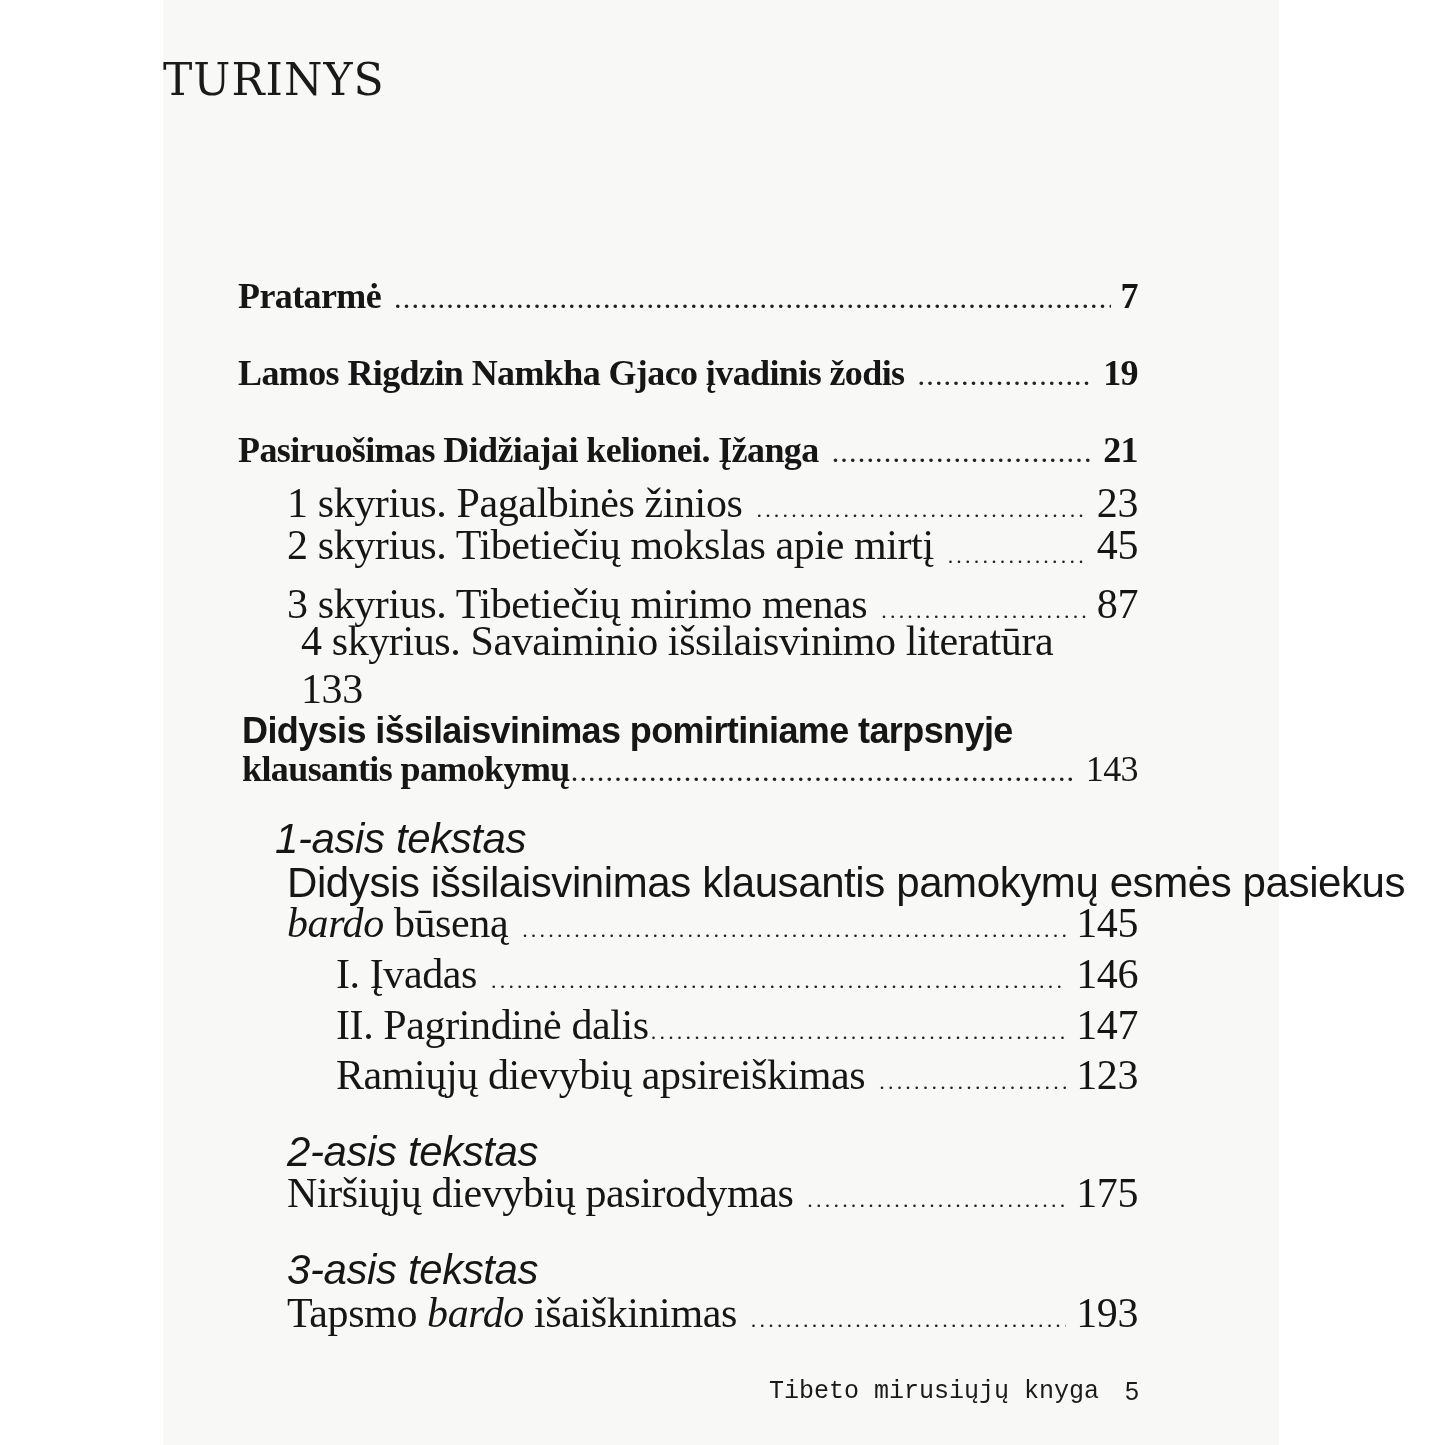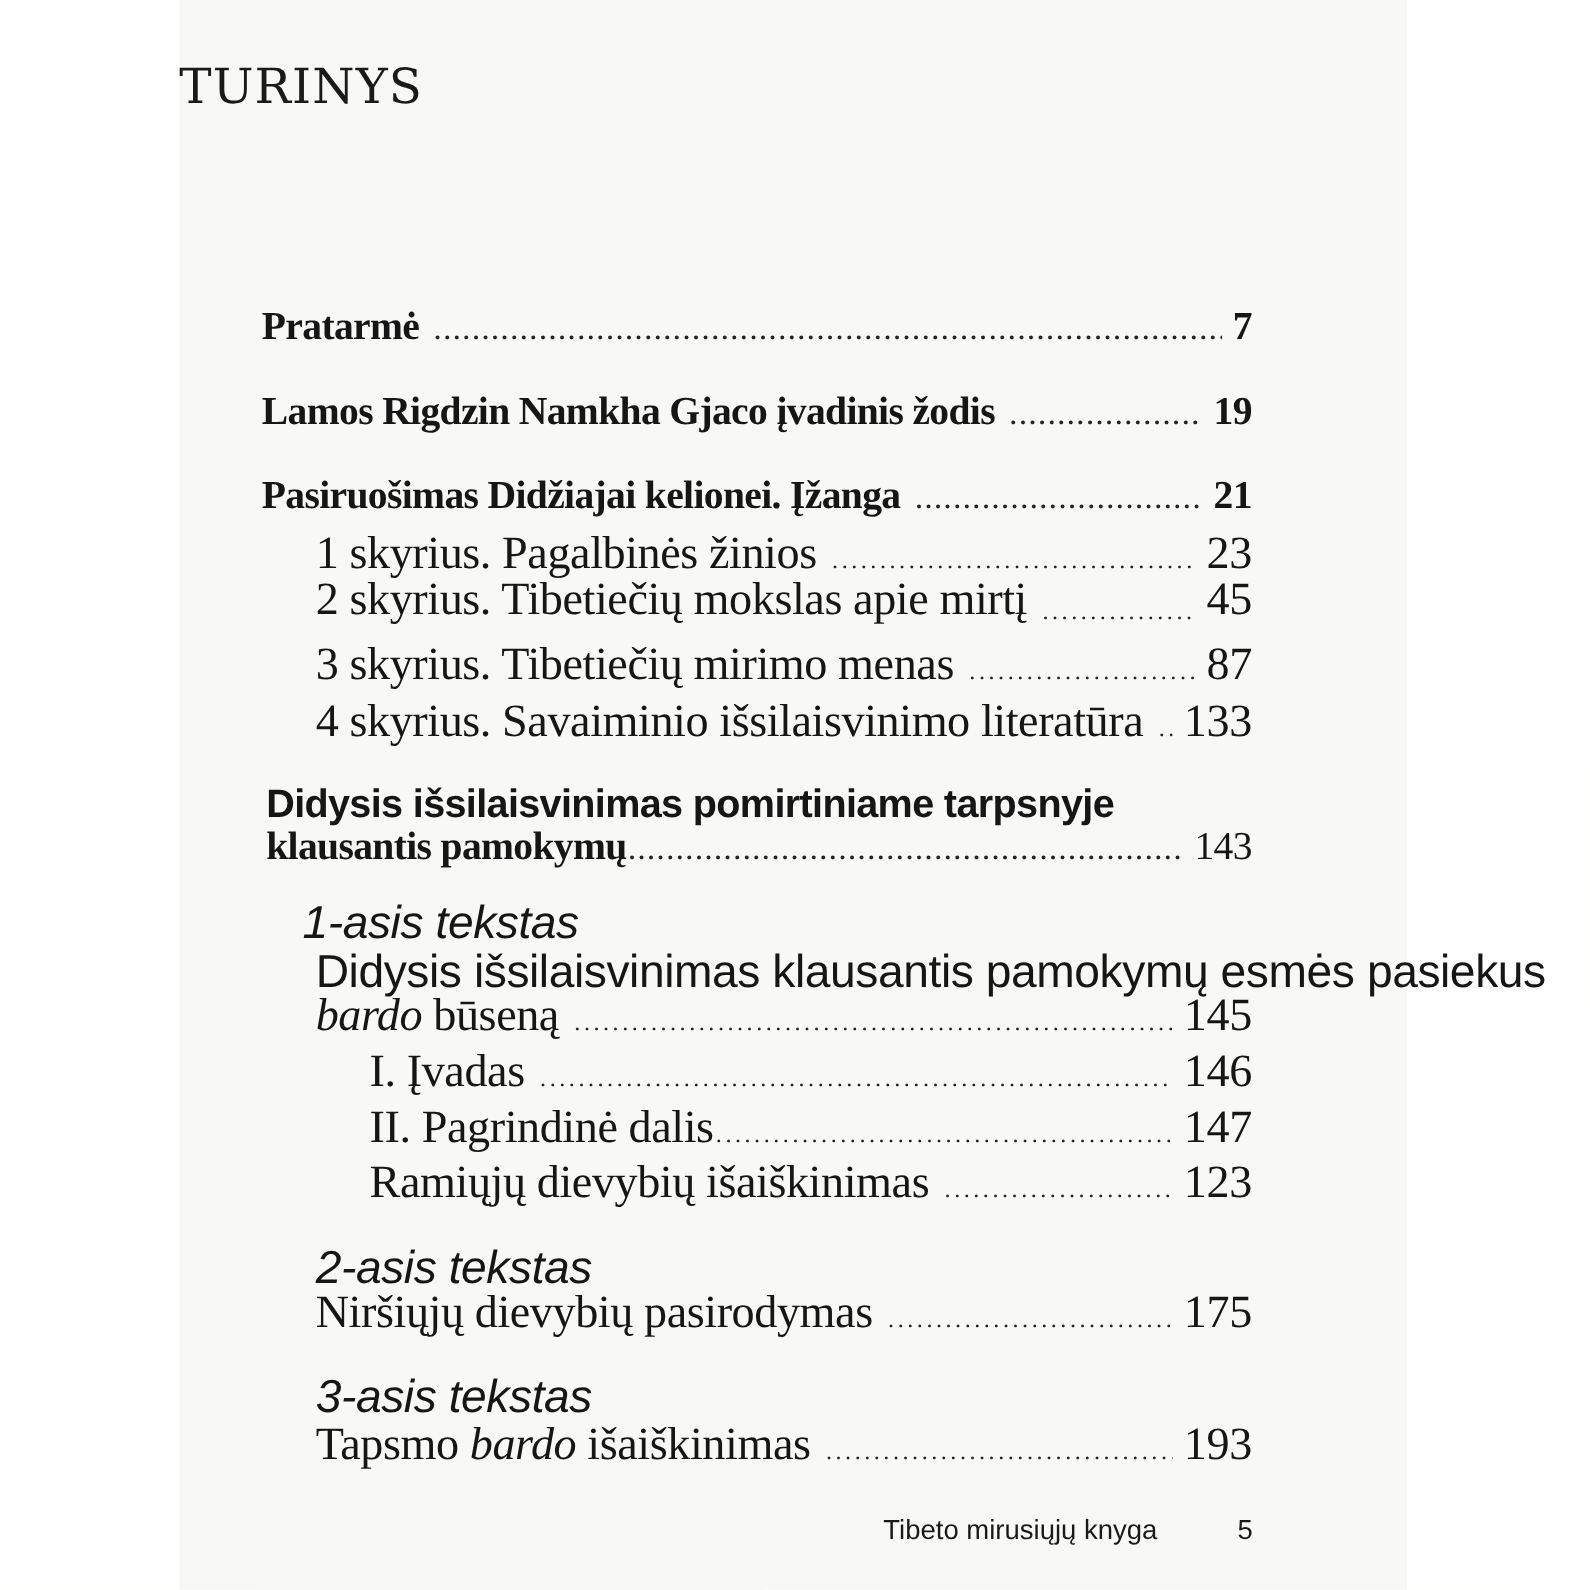--- a/index.html
+++ b/index.html
@@ -124,21 +124,21 @@
     <span class="dots"></span>
     <span class="page-num">45</span>
   </div>
 
   <div class="toc-line lvl-reg" style="left:124px; width:851px; top:580px;">
     <span class="label">3 skyrius. Tibetiečių mirimo menas</span>
     <span class="dots"></span>
     <span class="page-num">87</span>
   </div>
 
-  <div class="toc-line lvl-reg" style="left:124px; width:851px; top:632px;">
+  <div class="toc-line lvl-reg" style="left:124px; width:851px; top:617px;flex-direction:column;">
     <span class="label">4 skyrius. Savaiminio išsilaisvinimo literatūra</span>
     <span class="dots"></span>
     <span class="page-num">133</span>
   </div>
 
   <div class="plain lvl-bold" style="left:79px; top:710px;">Didysis išsilaisvinimas pomirtiniame tarpsnyje</div>
   <div class="toc-line lvl-bold" style="left:79px; width:896px; top:748px;">
     <span class="label">klausantis pamokymų</span>
     <span class="dots" style="margin-left:2px;"></span>
     <span class="page-num" style="font-weight:normal;">143</span>
@@ -159,37 +159,37 @@
     <span class="page-num">146</span>
   </div>
 
   <div class="toc-line lvl-reg" style="left:173px; width:802px; top:1001px;">
     <span class="label">II. Pagrindinė dalis</span>
     <span class="dots" style="margin-left:2px;"></span>
     <span class="page-num">147</span>
   </div>
 
   <div class="toc-line lvl-reg" style="left:173px; width:802px; top:1051px;">
-    <span class="label">Ramiųjų dievybių išaiškinimas</span>
+    <span class="label">Ramiųjų dievybių apsireiškimas</span>
     <span class="dots"></span>
     <span class="page-num">123</span>
   </div>
 
   <div class="plain lvl-reg italic" style="left:124px; top:1128px;">2-asis tekstas</div>
 
   <div class="toc-line lvl-reg" style="left:124px; width:851px; top:1169px;">
     <span class="label">Niršiųjų dievybių pasirodymas</span>
     <span class="dots"></span>
     <span class="page-num">175</span>
   </div>
 
   <div class="plain lvl-reg italic" style="left:124px; top:1246px;">3-asis tekstas</div>
 
   <div class="toc-line lvl-reg" style="left:124px; width:851px; top:1289px;">
     <span class="label"><span>Tapsmo </span><i>bardo</i><span> išaiškinimas</span></span>
     <span class="dots"></span>
     <span class="page-num">193</span>
   </div>
 
-  <div class="footer" style="left:640px; top:1377px;">Tibeto mirusiųjų knyga</div>
+  <div class="footer" style="left:606px; top:1377px;font-family:Liberation Mono, monospace;">Tibeto mirusiųjų knyga</div>
   <div class="footer" style="left:962px; top:1377px;">5</div>
 
 </div>
 
 </body></html>

